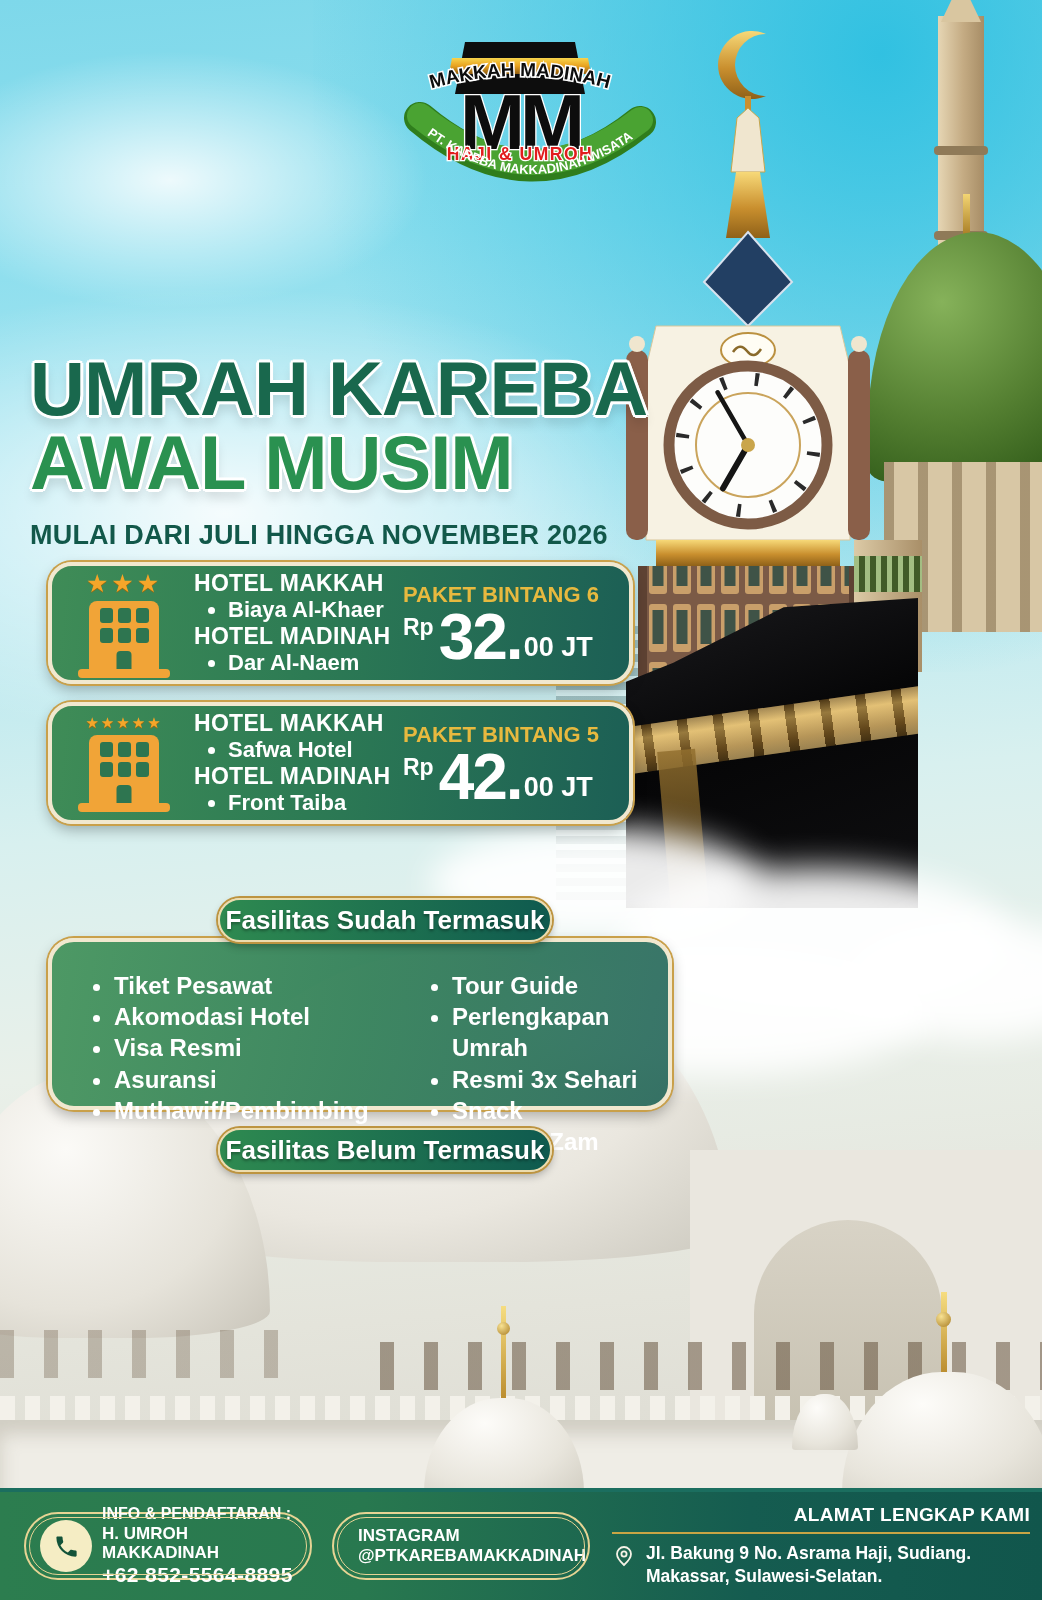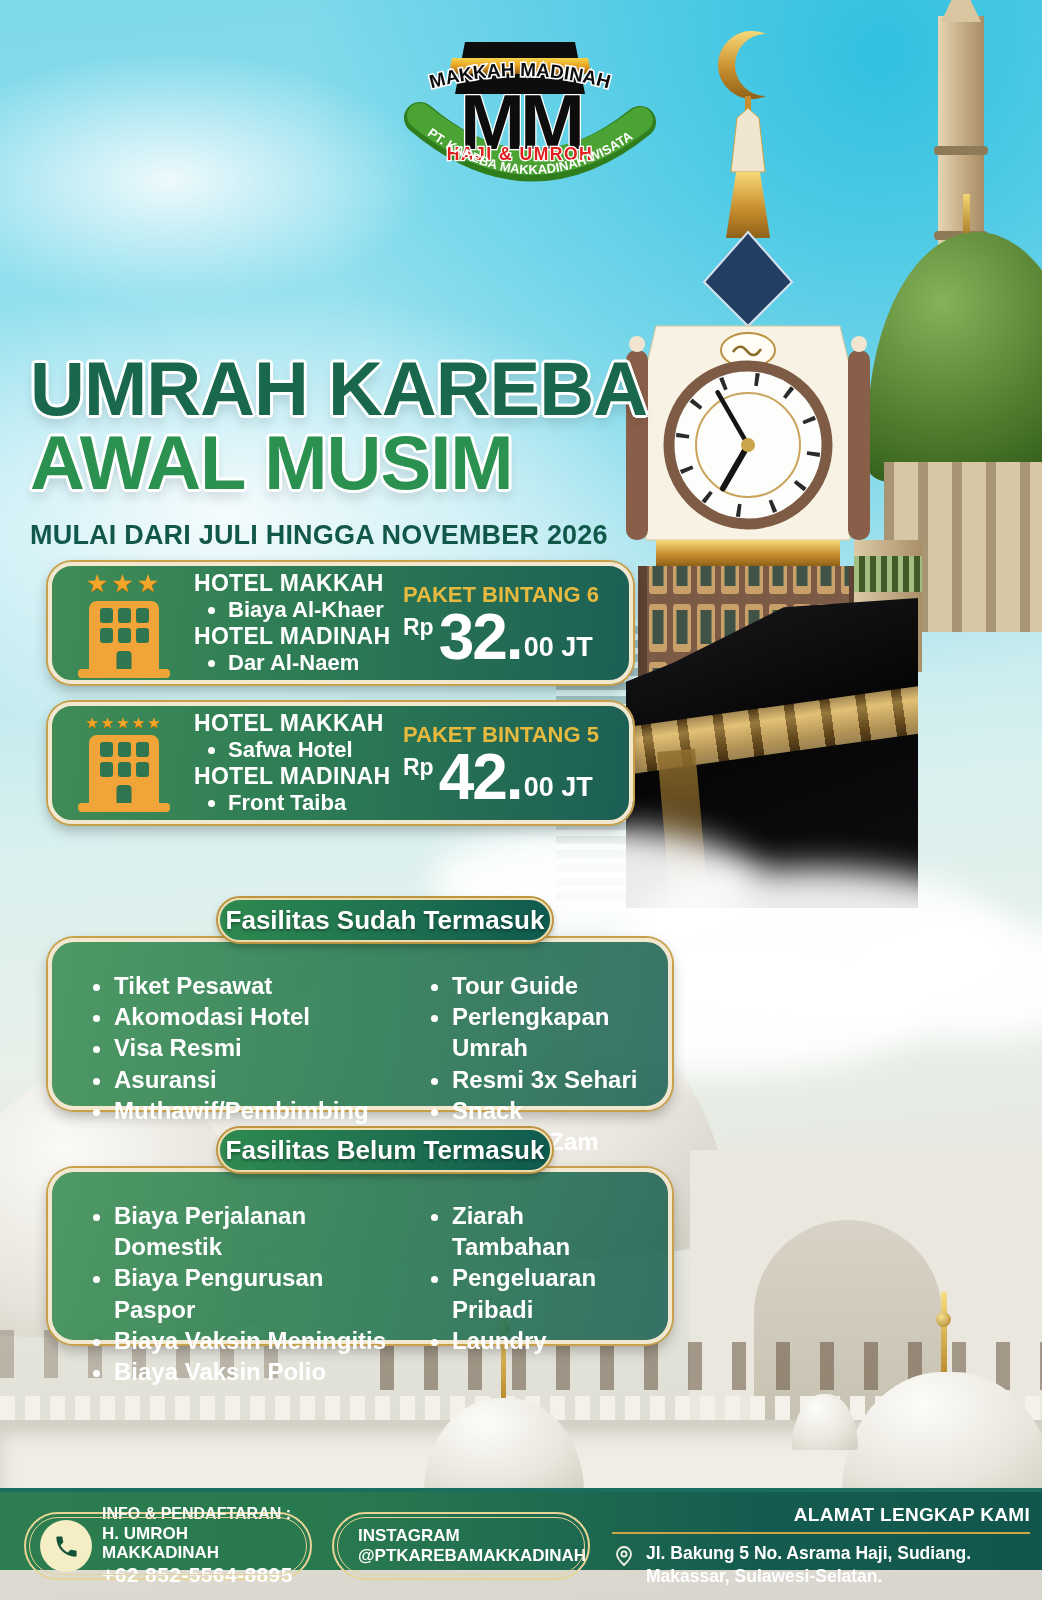--- a/index.html
+++ b/index.html
@@ -98,21 +98,21 @@
     border:2px solid #ecdcae;box-shadow:0 0 0 2px #bd9440,0 4px 8px rgba(0,0,0,.3);
     display:flex;align-items:center;justify-content:center;
     color:#fff;font-size:26px;font-weight:800;text-shadow:0 2px 3px rgba(0,0,0,.35);}
   .fac-card{left:48px;width:624px;z-index:10;border-radius:26px;box-sizing:border-box;
     border:4px solid #f1e8cf;box-shadow:0 0 0 2px #c9a04a,0 6px 14px rgba(0,0,0,.28);
     background:linear-gradient(100deg,rgba(68,147,92,.94) 0%,rgba(46,125,85,.92) 50%,rgba(29,97,84,.88) 100%);
     display:grid;grid-template-columns:338px 1fr;padding:12px 14px 10px 20px;}
   .fac-ul{margin:16px;padding-left:26px;list-style:disc;color:#fff;}
   .fac-ul li{font-size:24px;font-weight:700;line-height:1.3;color:#fff;}
   
-  .footer{left:0;top:1488px;width:1042px;height:82px;z-index:30;box-sizing:border-box;
+  .footer{left:0;top:1488px;width:1042px;height:112px;z-index:30;box-sizing:border-box;
     border-top:4px solid #1b6e5f;
     background:linear-gradient(90deg,#2c7d4f 0%,#28784f 35%,#155c50 72%,#11564c 100%);}
   .f-pill{position:absolute;top:20px;height:68px;border:2px solid #e7d494;border-radius:999px;
     display:flex;align-items:center;gap:10px;box-sizing:border-box;padding:0 14px;}
   .f-pill::before{content:"";position:absolute;inset:3px;border:1px solid #e7d494;border-radius:999px;pointer-events:none;}
   .f-pill1{left:24px;width:288px;}
   .f-pill2{left:332px;width:258px;}
   .f-icon-circle{width:52px;height:52px;border-radius:50%;background:#f5edc4;flex:0 0 auto;
     display:flex;align-items:center;justify-content:center;}
   .f-text{color:#fff;line-height:1.15;}
@@ -322,33 +322,20 @@
     <ul class="fac-ul">
       <li>Tour Guide</li>
       <li>Perlengkapan Umrah</li>
       <li>Resmi 3x Sehari</li>
       <li>Snack</li>
       <li>Air Zam-Zam</li>
     </ul>
   </section>
 
   <div class="abs sec-pill" style="top:1128px;">Fasilitas Belum Termasuk</div>
-  <section class="abs fac-card" style="top:1168px;height:176px;">
-    <ul class="fac-ul">
-      <li>Biaya Perjalanan Domestik</li>
-      <li>Biaya Pengurusan Paspor</li>
-      <li>Biaya Vaksin Meningitis</li>
-      <li>Biaya Vaksin Polio</li>
-    </ul>
-    <ul class="fac-ul">
-      <li>Ziarah Tambahan</li>
-      <li>Pengeluaran Pribadi</li>
-      <li>Laundry</li>
-    </ul>
-  </section>
 
   <footer class="abs footer">
     <div class="f-pill f-pill1">
       <div class="f-icon-circle">
         <svg width="27" height="27" viewBox="0 0 24 24">
           <path fill="#135339" d="M6.62 10.79c1.44 2.83 3.76 5.14 6.59 6.59l2.2-2.2c.27-.27.67-.36 1.02-.24 1.12.37 2.33.57 3.57.57.55 0 1 .45 1 1V20c0 .55-.45 1-1 1-9.39 0-17-7.61-17-17 0-.55.45-1 1-1h3.5c.55 0 1 .45 1 1 0 1.25.2 2.45.57 3.57.11.35.03.74-.25 1.02l-2.2 2.2z"></path>
         </svg>
       </div>
       <div class="f-text">
         <div class="t1">INFO &amp; PENDAFTARAN :</div>
@@ -371,20 +358,20 @@
 
     <div class="f-addr">
       <div class="ttl">ALAMAT LENGKAP KAMI</div>
       <div class="rule"></div>
       <div class="row">
         <svg width="24" height="24" viewBox="0 0 24 24" style="flex:0 0 auto;margin-top:2px;">
           <path d="M12 21c-4.4-4-7-7.6-7-11a7 7 0 0 1 14 0c0 3.4-2.6 7-7 11z" fill="none" stroke="#f5f2e6" stroke-width="1.8"></path>
           <circle cx="12" cy="10" r="2.6" fill="none" stroke="#f5f2e6" stroke-width="1.8"></circle>
         </svg>
         <div class="lines">
-          <div>Jl. Bakung 5 No. Asrama Haji, Sudiang.</div>
+          <div>Jl. Bakung 9 No. Asrama Haji, Sudiang.</div>
           <div>Makassar, Sulawesi-Selatan.</div>
         </div>
       </div>
     </div>
   </footer>
 
 </div>
 
 </body></html>

